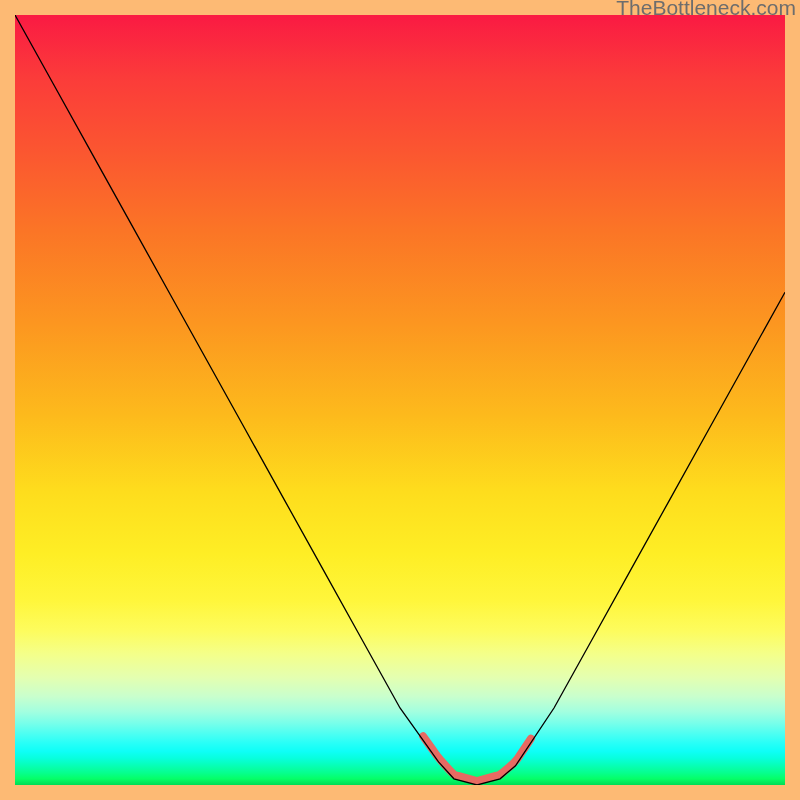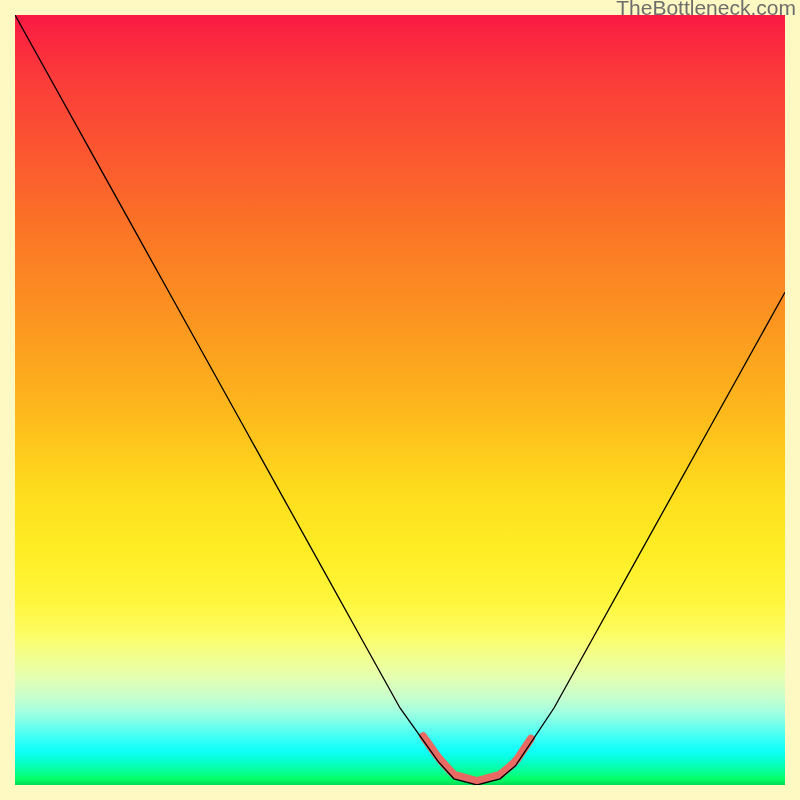--- a/index.html
+++ b/index.html
@@ -8,21 +8,21 @@
     width: 800px;
     height: 800px;
     background: #000;
     overflow: hidden;
     font-family: Arial, Helvetica, sans-serif;
   }
   .frame {
     position: relative;
     width: 800px;
     height: 800px;
-    background: #fef9c3;
+    background: #fdba74;
   }
   .plot-area {
     position: absolute;
     left: 15px;
     top: 15px;
     width: 770px;
     height: 770px;
     overflow: hidden;
   }
   

